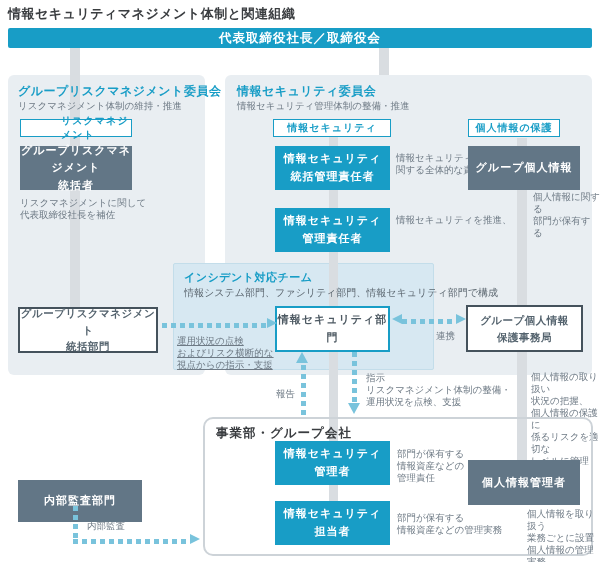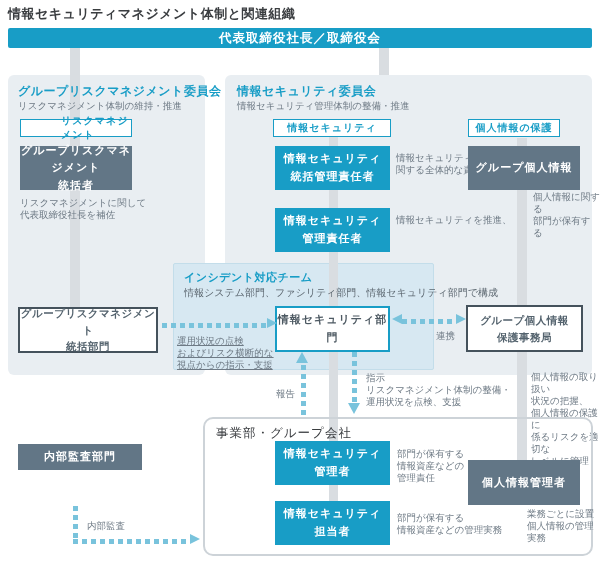--- a/index.html
+++ b/index.html
@@ -26,21 +26,21 @@
   .incident-title{font-size:11px;font-weight:bold;color:#189dc6;letter-spacing:.5px;}
   .incident-desc{font-size:10px;color:#5c6770;}
   .dash-h{height:5px;background:repeating-linear-gradient(90deg,#79c3dc 0 5px,transparent 5px 9px);}
   .dash-v{width:5px;background:repeating-linear-gradient(180deg,#79c3dc 0 5px,transparent 5px 9px);}
   .arr{width:0;height:0;}
   .arr-right{border-top:5px solid transparent;border-bottom:5px solid transparent;border-left:10px solid #79c3dc;}
   .arr-left{border-top:5px solid transparent;border-bottom:5px solid transparent;border-right:10px solid #79c3dc;}
   .arr-up{border-left:6px solid transparent;border-right:6px solid transparent;border-bottom:11px solid #79c3dc;}
   .arr-down{border-left:6px solid transparent;border-right:6px solid transparent;border-top:11px solid #79c3dc;}
   .biz-container{border:2px solid #cdd3d8;border-radius:10px;box-sizing:border-box;}
-  .biz-title{font-size:12.5px;font-weight:normal;color:#3a3d40;letter-spacing:1px;}
+  .biz-title{font-size:12.5px;font-weight:bold;color:#3a3d40;letter-spacing:1px;}
   .arrow-label{font-size:9.5px;color:#6e7a85;}
 </style>
 </head>
 <body>
 
 <div id="stage">
 
   <div class="abs page-title" style="left:8px;top:5px;">情報セキュリティマネジメント体制と関連組織</div>
 
   <div class="abs header-bar" style="left:8px;top:28px;width:584px;height:20px;">
@@ -166,25 +166,26 @@
   </div>
   <div class="abs note" style="left:397px;top:512px;">
     <div>部門が保有する</div>
     <div>情報資産などの管理実務</div>
   </div>
 
   <div class="abs box box-slate" style="left:468px;top:460px;width:112px;height:45px;">
     <span>個人情報管理者</span>
   </div>
   <div class="abs note" style="left:527px;top:508px;">
+    <div>個人情報を取り扱う</div>
     <div>業務ごとに設置</div>
     <div>個人情報の管理実務</div>
   </div>
 
-  <div class="abs box box-slate" style="left:18px;top:444px;width:124px;height:26px;justify-content:center;">
+  <div class="abs box box-slate" style="left:18px;top:480px;width:124px;height:42px;justify-content:center;">
     <span>内部監査部門</span>
   </div>
   <div class="abs dash-v" style="left:73px;top:506px;height:34px;"></div>
   <div class="abs dash-h" style="left:73px;top:539px;width:117px;"></div>
   <div class="abs arr arr-right" style="left:190px;top:534px;"></div>
   <div class="abs arrow-label" style="left:87px;top:520px;">内部監査</div>
 
 </div>
 
 </body></html>

